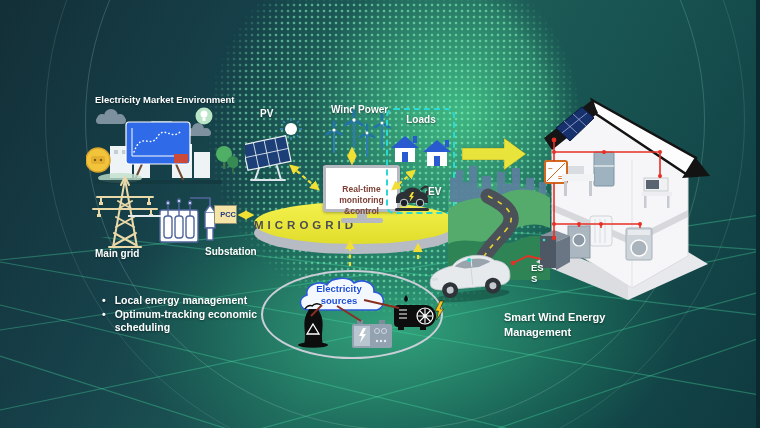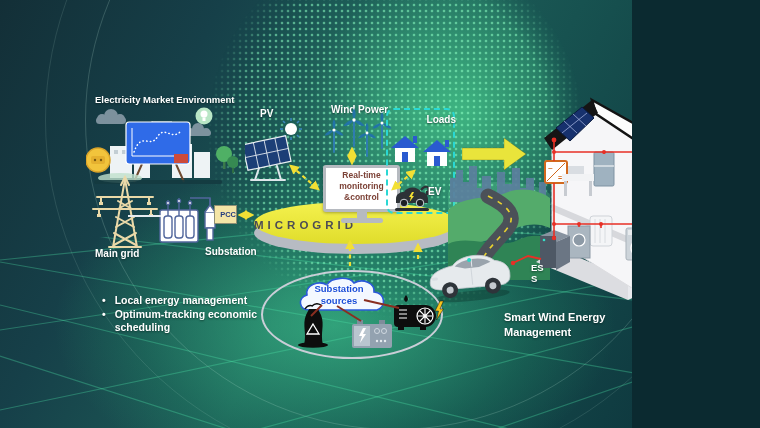--- a/index.html
+++ b/index.html
@@ -1,16 +1,16 @@
 <!DOCTYPE html>
 <html><head>
 <meta charset="utf-8">
 <style>
   html,body{margin:0;padding:0;background:#0b2a30;}
-  .stage{position:relative;width:632px;height:428px;overflow:hidden;
+  .stage{position:relative;width:756px;height:428px;overflow:hidden;
     font-family:"Liberation Sans",sans-serif;}
   .stage *{box-sizing:border-box;}
   
   .bg{position:absolute;inset:0;
     background:
       radial-gradient(ellipse 360px 210px at 53% 76%, rgba(72,235,160,.50), rgba(40,180,120,.20) 55%, transparent 78%),
       linear-gradient(118deg,#132f37 0%,#164049 26%,#1d5c57 52%,#175250 68%,#0f3a40 100%);}
   .arc{position:absolute;border-radius:50%;border:1.5px solid rgba(195,235,218,.20);}
   .arc1{left:85px;top:-190px;width:620px;height:620px;}
   .arc2{left:45px;top:-230px;width:700px;height:700px;border-color:rgba(195,235,218,.13);}
@@ -21,21 +21,21 @@
       radial-gradient(circle at 55% 45%, rgba(70,210,150,.30), rgba(22,95,85,.18) 60%, transparent 72%);
     background-size:6px 6px,100% 100%,100% 100%;
     -webkit-mask-image:radial-gradient(circle, #000 58%, transparent 71%);
     mask-image:radial-gradient(circle, #000 58%, transparent 71%);}
   .gridlines,.overlay{position:absolute;left:0;top:0;pointer-events:none;}
   
   .lbl{position:absolute;color:#fff;font-weight:bold;text-shadow:0 1px 2px rgba(0,20,18,.55);line-height:1.2;}
   .market-title{left:95px;top:94px;font-size:9.5px;}
   .pv-label{left:260px;top:108px;font-size:10px;}
   .wind-label{left:331px;top:96px;font-size:10px;margin-top:8px;}
-  .loads-label{left:386px;top:114px;width:70px;text-align:right;font-size:10px;}
+  .loads-label{left:386px;top:114px;width:70px;text-align:center;font-size:10px;}
   .ev-label{left:428px;top:186px;font-size:10px;}
   .maingrid-label{left:95px;top:248px;font-size:10px;}
   .substation-label{left:161px;top:246px;font-size:10px;padding-left:44px;}
   .smarthome-label{left:504px;top:310px;width:114px;font-size:11px;line-height:1.32;}
   .ess-label{left:531px;top:263px;width:18px;font-size:9.5px;word-break:break-all;line-height:1.15;}
   .sched-label{left:303px;top:283px;width:72px;text-align:center;font-size:9.5px;font-weight:bold;
     color:#1b4ed8;text-shadow:0 0 2px #fff,0 0 3px #fff;position:absolute;line-height:1.25;}
   
   .notes{position:absolute;left:102px;top:294px;width:178px;}
   .note-row{display:flex;gap:9px;color:#fff;font-weight:bold;font-size:10.5px;line-height:1.25;
@@ -46,21 +46,21 @@
     border:1px solid #8e8e74;color:#233a7e;font-weight:bold;font-size:7.5px;text-align:right;line-height:17px;}
   
   .disk-side{position:absolute;left:254px;top:212px;width:204px;height:42px;border-radius:50%;background:#b7bbc3;}
   .disk-top{position:absolute;left:254px;top:202px;width:204px;height:42px;border-radius:50%;
     background:linear-gradient(180deg,#f4f14e,#e0dd2b);}
   .disk-label{position:absolute;left:254px;top:219px;width:204px;text-align:left;color:#4c4c55;
     font-weight:bold;font-size:11.5px;letter-spacing:4px;}
   
   .monitor{position:absolute;left:323px;top:165px;width:77px;}
   .monitor .screen{width:77px;height:47px;background:#fff;border:3px solid #b6bac0;border-radius:3px;
-    color:#7c4237;font-weight:bold;font-size:8.5px;text-align:center;line-height:1.3;padding-top:2px;
+    color:#7c4237;font-weight:bold;font-size:8.5px;text-align:center;line-height:1.3;padding-top:16px;
     box-shadow:0 1px 3px rgba(0,0,0,.3);}
   .monitor .stand{width:10px;height:6px;background:#b6bac0;margin:0 auto;}
   .monitor .mbase{width:42px;height:5px;background:#b6bac0;border-radius:3px;margin:0 auto;}
   
   .loads-box{position:absolute;left:386px;top:108px;width:69px;height:106px;
     border:2px dashed #2ad8d4;border-radius:8px;}
   
   .sched-ellipse{position:absolute;left:261px;top:270px;width:182px;height:89px;border-radius:50%;
     border:2.5px solid #c9ced7;}
   .icon{position:absolute;}
@@ -404,21 +404,21 @@
     <div class="note-row">
       <span class="dot">•</span>
       <span>Optimum-tracking economic scheduling</span>
     </div>
   </div>
 
   <div class="sched-ellipse"></div>
   <svg class="icon" style="left:297px;top:276px" width="90" height="42" viewBox="0 0 90 42">
     <path d="M12,34 C2,34 0,22 10,19 C8,9 22,4 30,9 C34,1 52,0 57,7 C66,2 78,7 77,16 C88,17 90,30 80,34 Z" fill="#f3f8ff" stroke="#2b59d8" stroke-width="1.6"></path>
   </svg>
-  <div class="sched-label">Substation sources</div>
+  <div class="sched-label">Electricity sources</div>
   <svg class="icon" style="left:294px;top:303px" width="38" height="46" viewBox="0 0 38 46">
     <ellipse cx="19" cy="42" rx="15" ry="2.8" fill="#0d0d0d"></ellipse>
     <path d="M10,42 C13,30 8,22 12,12 L15,6 H24 L27,12 C31,22 26,30 29,42 Z" fill="#0d0d0d"></path>
     <path d="M11,6 q3,-5 8,-3 M18,3 q4,-4 9,-1" stroke="#0d0d0d" stroke-width="1.4" fill="none"></path>
     <polygon points="19,21 25,31 13,31" fill="none" stroke="#fff" stroke-width="1.3"></polygon>
   </svg>
   <svg class="icon" style="left:351px;top:317px" width="44" height="33" viewBox="0 0 44 33">
     <rect x="6" y="3" width="6" height="5" fill="#7e8d9b"></rect>
       <rect x="28" y="3" width="6" height="5" fill="#7e8d9b"></rect>
     <rect x="1" y="7" width="40" height="24" rx="2" fill="#93a2b0"></rect>

